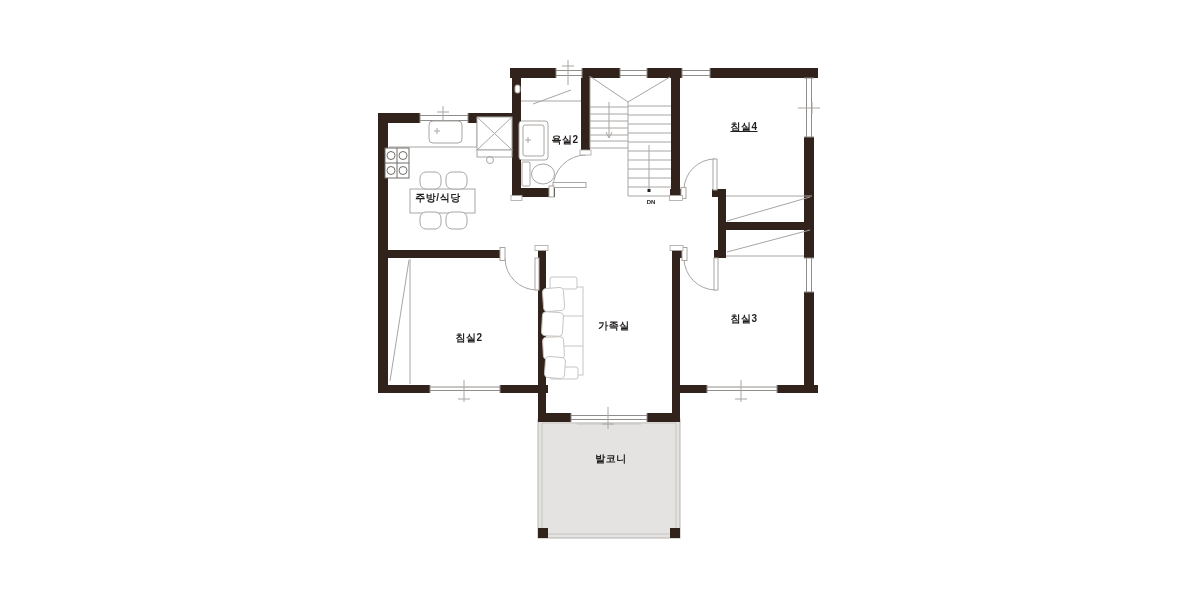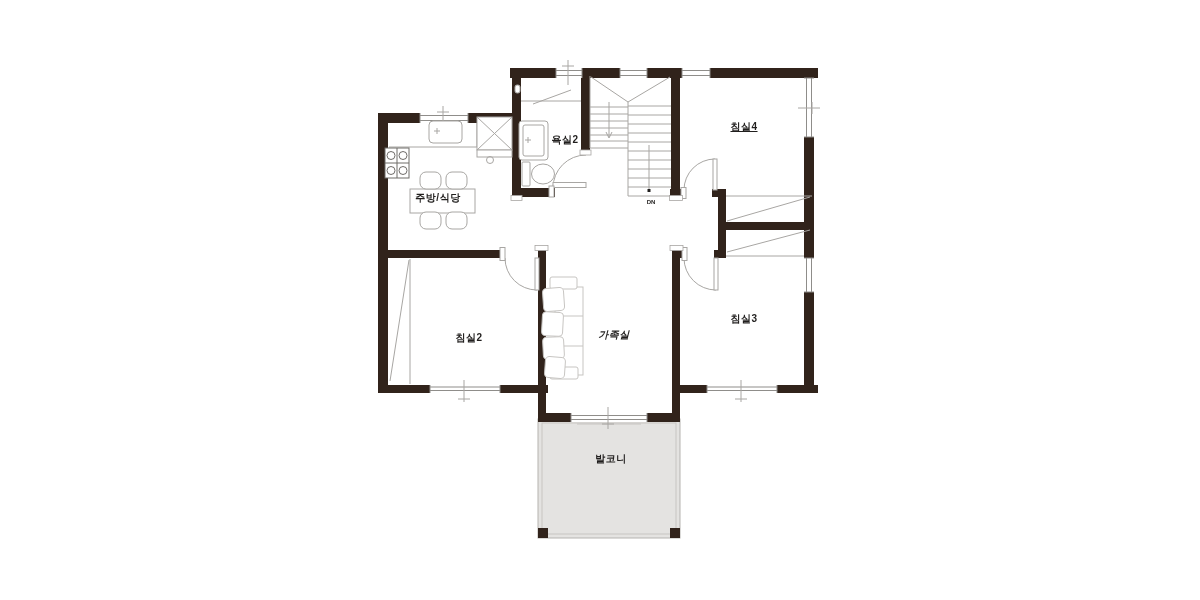--- a/index.html
+++ b/index.html
@@ -305,19 +305,19 @@
     <rect x="545" y="357" width="20" height="21" rx="4" transform="rotate(4 555 367)"></rect>
   </g>
 
 </svg>
 
 <div>
   <div class="room-label" style="left:393px;top:159px;margin-top:32px;">주방/식당</div>
   <div class="room-label" style="left:520px;top:133px;">욕실2</div>
   <div class="room-label" style="left:699px;top:120px;text-decoration:underline;">침실4</div>
   <div class="room-label" style="left:424px;top:331px;">침실2</div>
-  <div class="room-label" style="left:569px;top:328px;font-style:italic;">가족실</div>
+  <div class="room-label" style="left:569px;top:319px;">가족실</div>
   <div class="room-label" style="left:699px;top:312px;text-align:center;">침실3</div>
   <div class="room-label" style="left:566px;top:452px;">발코니</div>
   <div class="tiny-label" style="left:631px;top:199px;">DN</div>
 </div>
 
 </div>
 
 </body></html>

